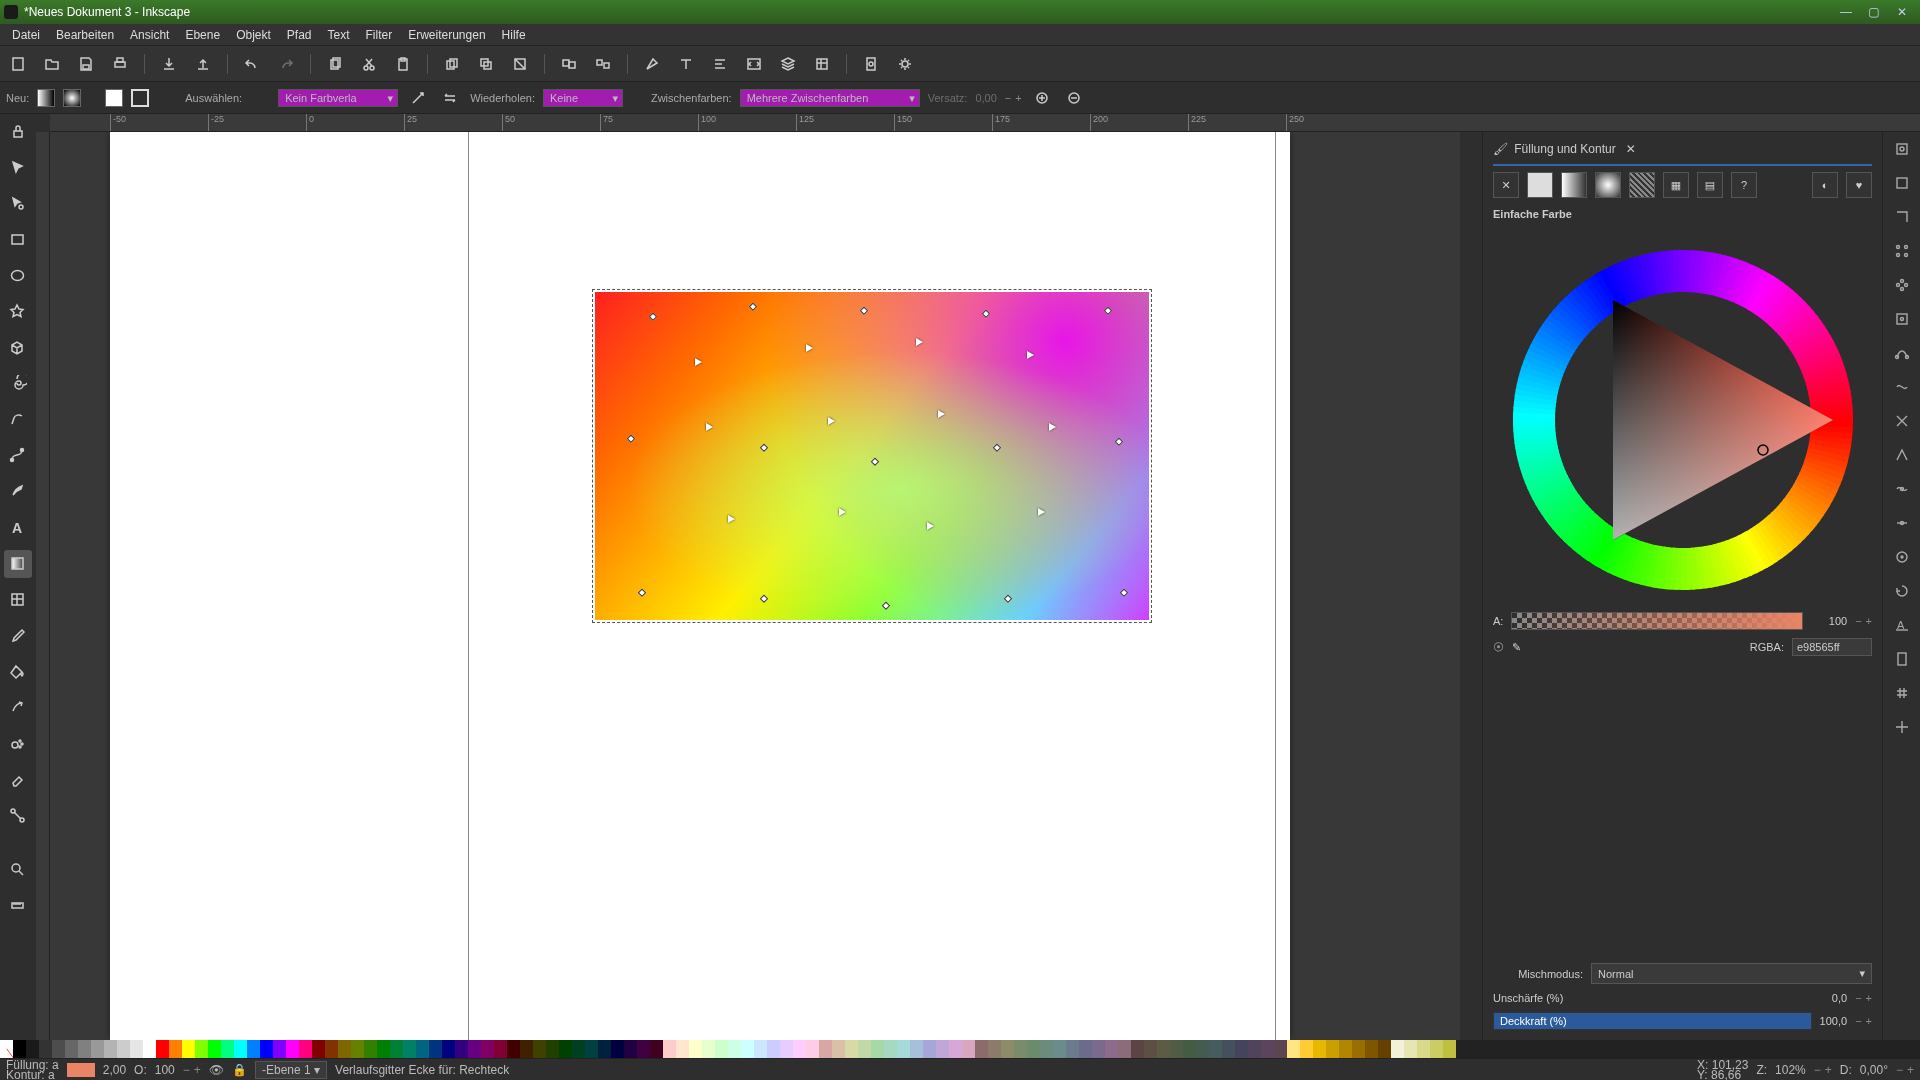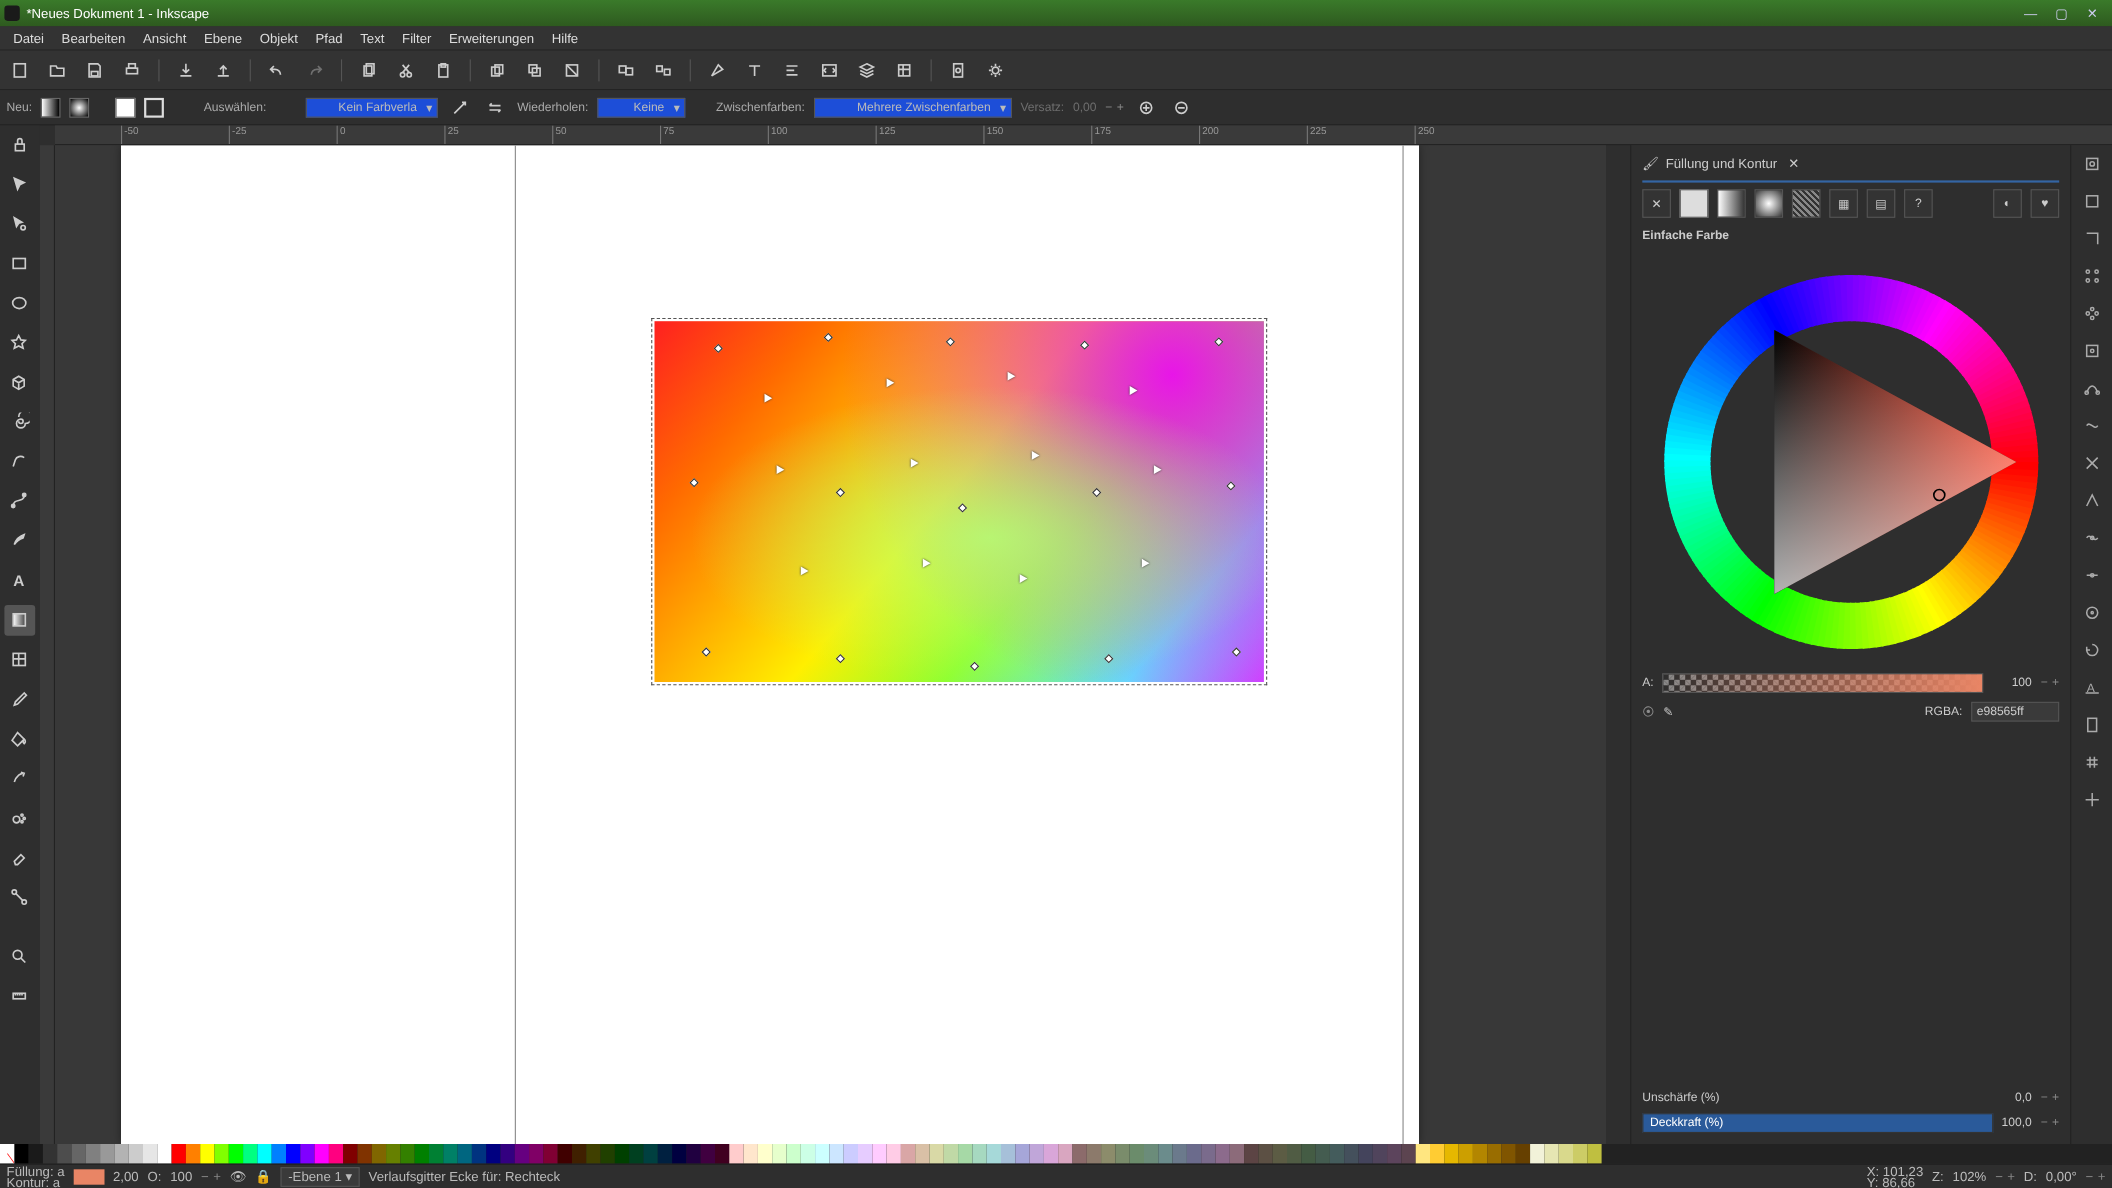--- a/index.html
+++ b/index.html
@@ -17,21 +17,21 @@
 
 
 #toolbar { height:36px; background:#333; display:flex; align-items:center; padding:0 6px; gap:10px; border-bottom:1px solid #222; }
 .tbtn { width:24px; height:24px; display:flex; align-items:center; justify-content:center; color:#ccc; border-radius:3px; }
 .tsep { width:1px; height:20px; background:#555; margin:0 2px; }
 .tbtn svg { width:16px; height:16px; stroke:#ccc; fill:none; stroke-width:1.5; }
 
 
 #toolbar2 { height:32px; background:#2e2e2e; display:flex; align-items:center; padding:0 6px; gap:8px; border-bottom:1px solid #222; font-size:11px; color:#aaa; }
 #toolbar2 .swatch { width:18px; height:18px; border:1px solid #666; }
-#toolbar2 .combo { background:#1d4ed8; border:1px solid #555; padding:2px 18px 2px 6px; position:relative; color:#bbb;text-align:right; }
+#toolbar2 .combo { background:#a21caf; border:1px solid #555; padding:2px 18px 2px 6px; position:relative; color:#bbb; }
 #toolbar2 .combo::after { content:"▾"; position:absolute; right:4px; }
 
 
 #hruler { position:absolute; left:50px; right:0; top:114px; height:18px; background:#3a3a3a; border-bottom:1px solid #222; color:#999; font-size:9px; overflow:hidden; }
 #hruler .tick { position:absolute; top:0; border-left:1px solid #777; height:18px; padding-left:2px; }
 #vruler { position:absolute; left:36px; top:132px; bottom:40px; width:14px; background:#3a3a3a; border-right:1px solid #222; }
 
 
 #workspace { position:absolute; left:50px; top:132px; right:460px; bottom:40px; background:#383838; overflow:hidden; }
 #page { position:absolute; left:60px; top:0; width:1180px; height:100%; background:#fff; box-shadow:0 0 8px rgba(0,0,0,.4); }
@@ -88,21 +88,21 @@
 #statusbar .spacer { flex:1; }
 #statusbar .layer { background:#3a3a3a; padding:1px 6px; border:1px solid #555; }
 
 .spinbtns { display:flex; gap:4px; color:#888; }
 </style>
 </head>
 <body>
 
 <div id="titlebar">
   <div class="icon"></div>
-  <span>*Neues Dokument 1 - Inkscape</span>
+  <span>*Neues Dokument 3 - Inkscape</span>
   <div class="spacer"></div>
   <div class="winbtn">—</div>
   <div class="winbtn">▢</div>
   <div class="winbtn">✕</div>
 </div>
 
 <div id="menubar">
     <div class="mitem">Datei</div>
     <div class="mitem">Bearbeiten</div>
     <div class="mitem">Ansicht</div>
@@ -737,20 +737,27 @@
     <span style="opacity:.6">⦿</span>
     <span>✎</span>
     <div style="flex:1"></div>
     <span>RGBA:</span>
     <input style="width: 80px; background: rgb(58, 58, 58); border: 1px solid rgb(85, 85, 85); color: rgb(204, 204, 204); padding: 2px 4px; font-size: 11px;" value="e98565ff">
   </div>
 
   <div style="flex:1"></div>
 
   <div class="blur-row">
+    <span style="min-width:90px;text-align:right">Mischmodus:</span>
+    <div class="combo2">
+        <span>Normal</span>
+        <span>▾</span>
+      </div>
+  </div>
+  <div class="blur-row">
     <span style="flex:1">Unschärfe (%)</span>
     <span>0,0</span>
     <div class="spinbtns">
         <span>−</span>
         <span>+</span>
       </div>
   </div>
   <div class="opac-row">
     <div class="bar" style="position:relative">
       <span style="position:absolute;left:6px;top:2px;color:#fff">Deckkraft (%)</span>

